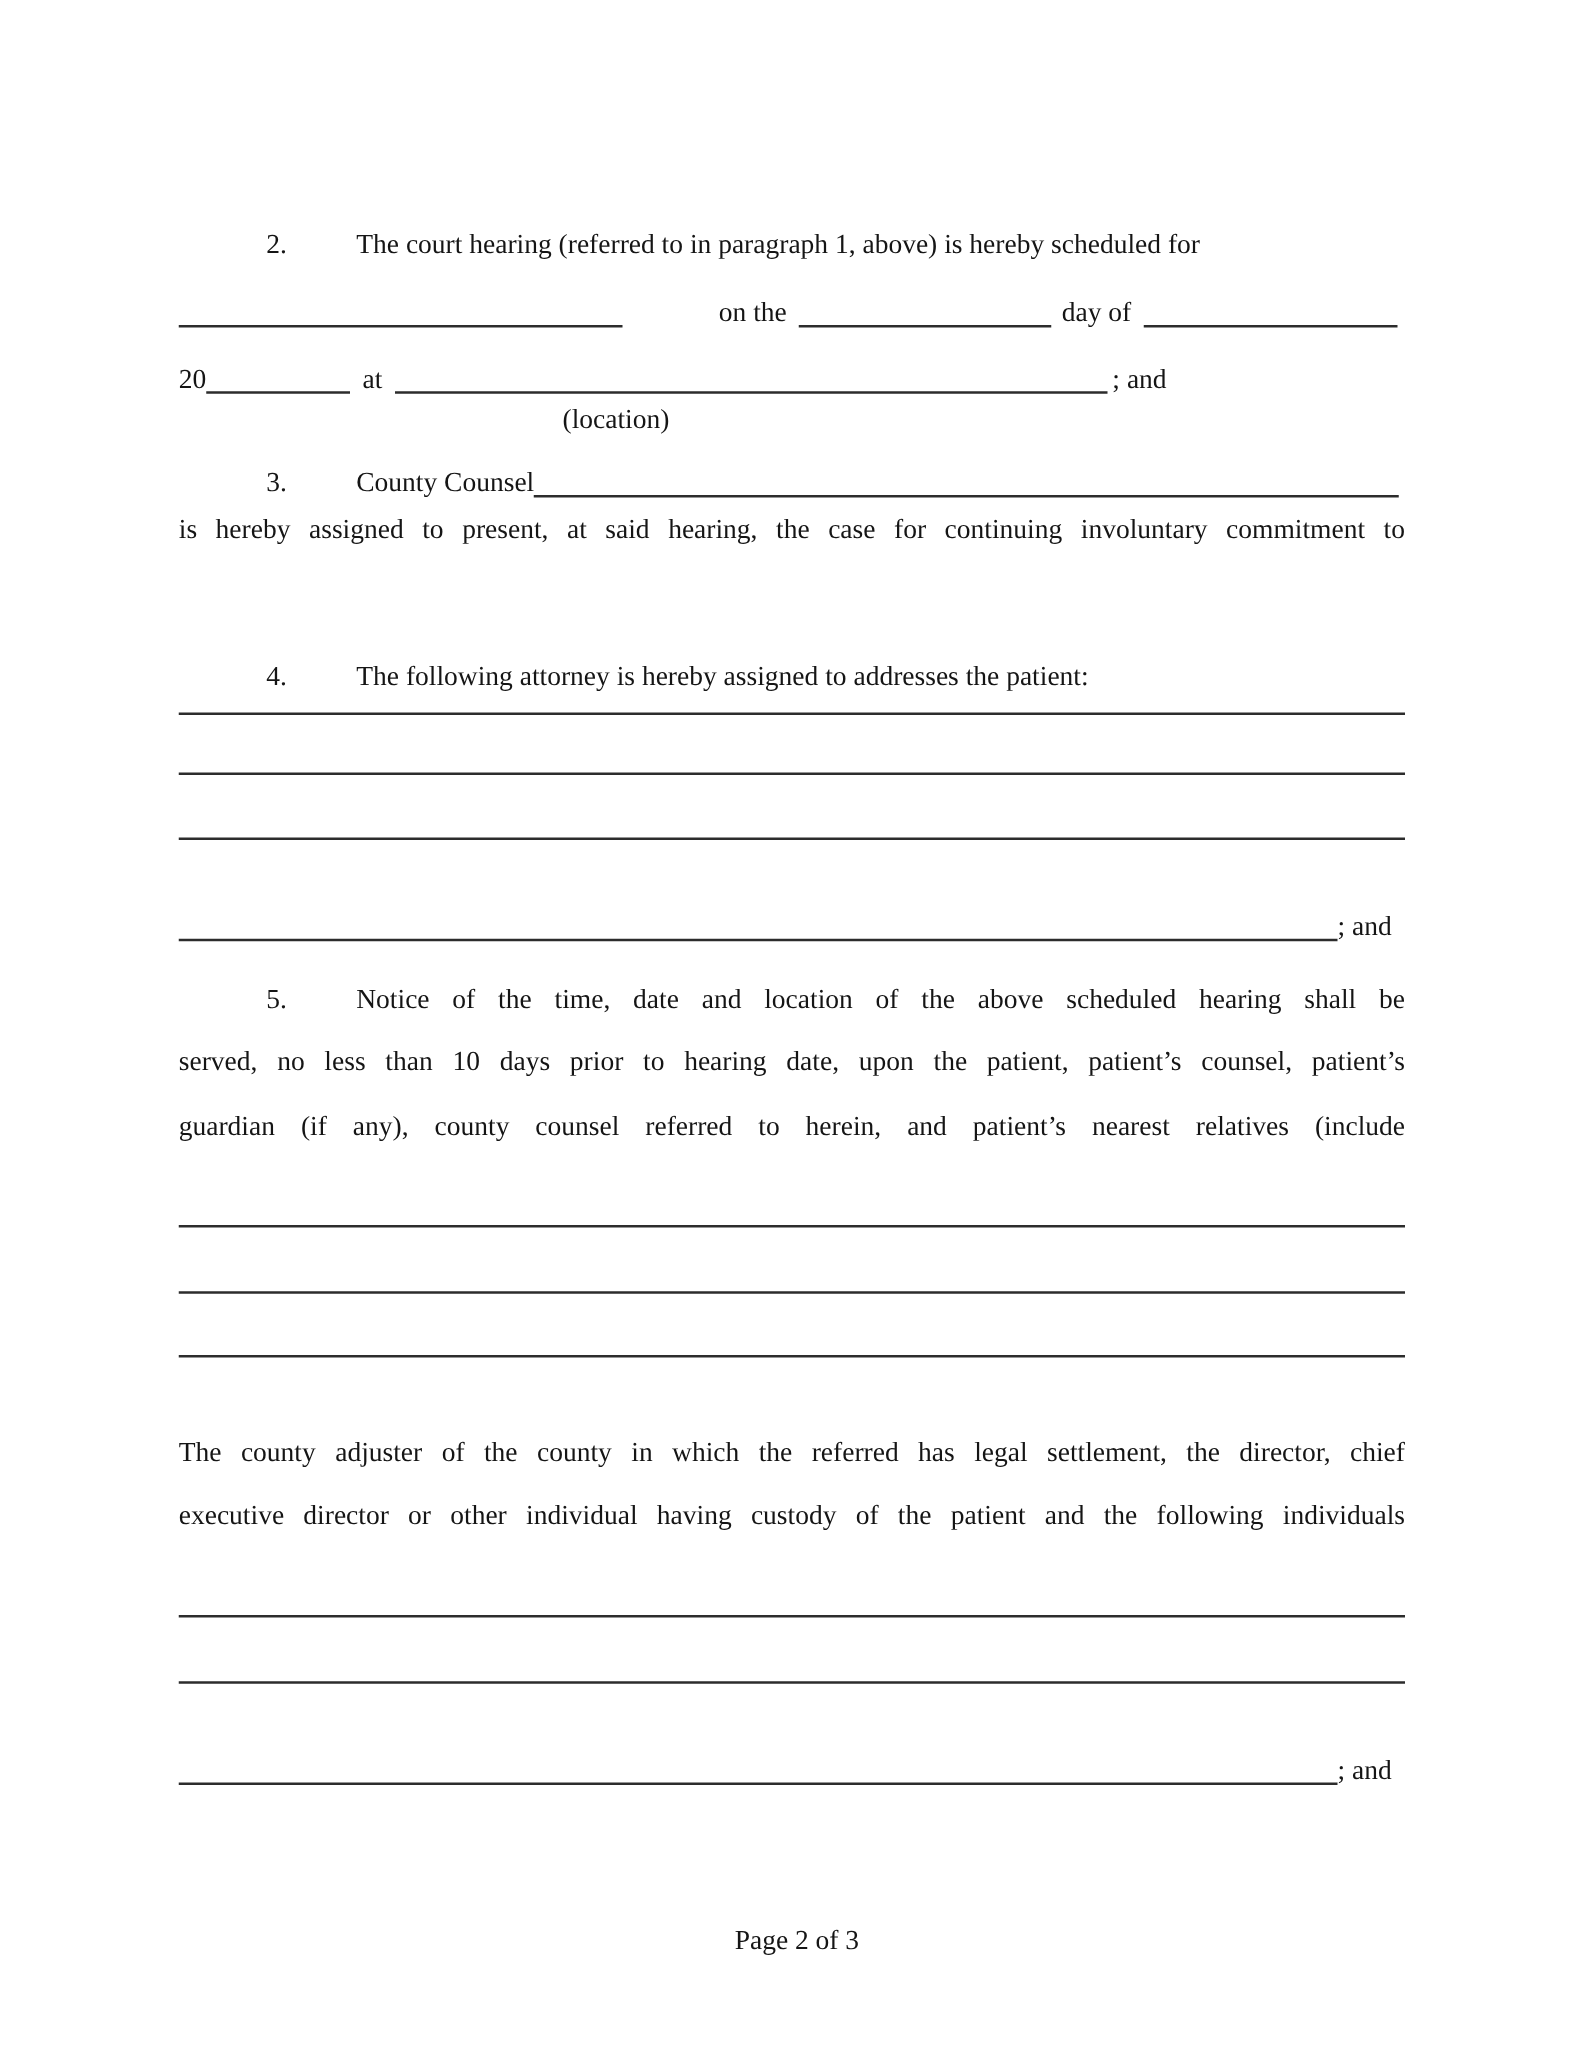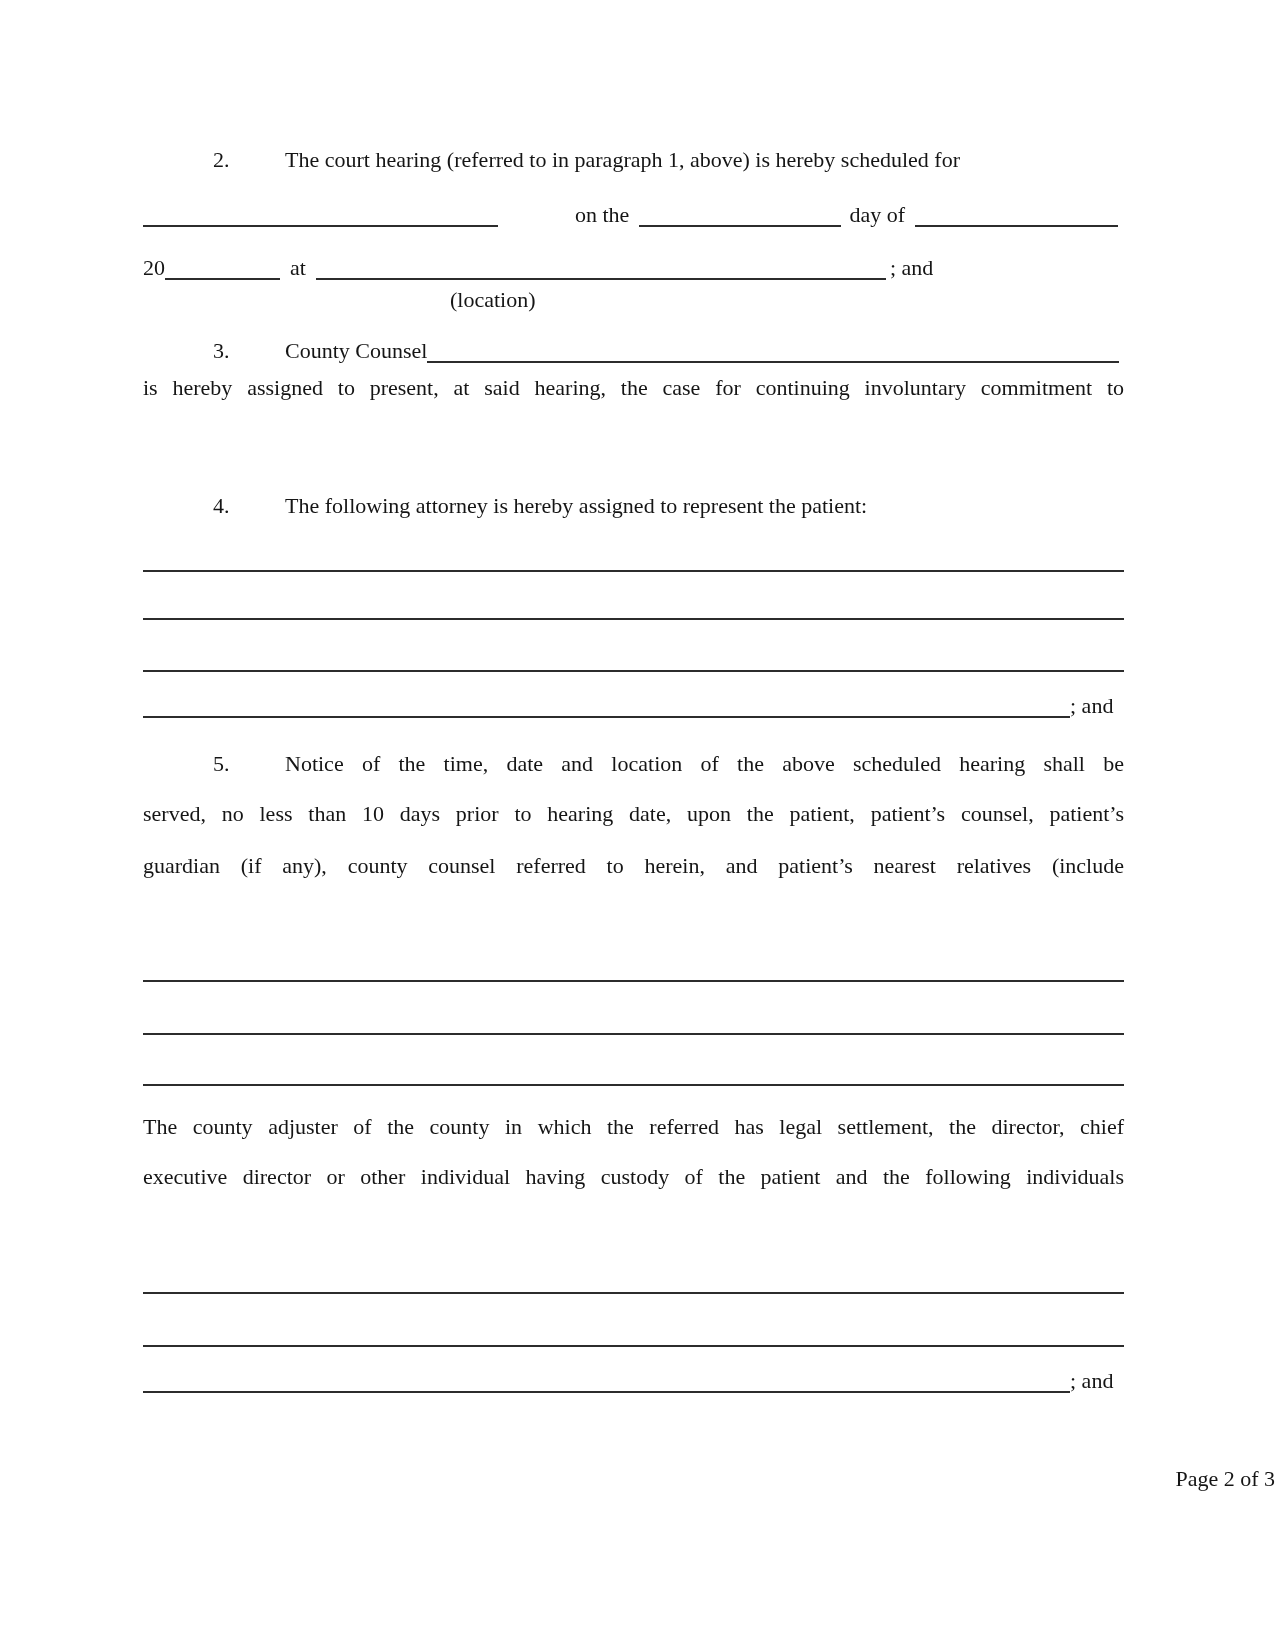--- a/index.html
+++ b/index.html
@@ -6,41 +6,41 @@
   .page{
     position:relative;
     width:1275px;height:1650px;
     background:#ffffff;
     font-family:"Liberation Serif","DejaVu Serif",serif;
     font-size:22px;color:#151515;
     overflow:hidden;
   }
   .row{
     position:absolute;left:143px;width:981px;
-    line-height:32px;white-space:nowrap;
+    line-height:32px;white-space:nowrap;margin-top:35px;
   }
   .jline{
     text-align:justify;text-align-last:justify;
     white-space:normal;
   }
   .t70{display:inline-block;width:70px;}
   .numbox{display:inline-block;width:72px;}
   .blank{
     display:inline-block;height:0;
     border-bottom:2px solid #2c2c2c;
     position:relative;top:5px;
     vertical-align:baseline;
   }
   .rule{
     position:absolute;left:143px;width:981px;height:0;
     border-top:2px solid #2c2c2c;
   }
   .footer{
-    position:absolute;left:0;top:1463px;width:1275px;
-    text-align:right;line-height:32px;
+    position:absolute;left:0;top:1536px;width:1275px;
+    text-align:center;line-height:32px;
   }
   .caption{display:inline-block;margin-left:307px;text-align:right;}
 </style>
 </head>
 <body>
 
 <div class="page">
 
   <div class="row" style="top:144px"><span class="t70"></span><span class="numbox">2.</span><span>The court hearing (referred to in paragraph 1, above) is hereby scheduled for</span></div>
 
@@ -48,21 +48,21 @@
 
   <div class="row" style="top:252px"><span>20</span><span class="blank" style="width:115px"></span><span style="margin-left:10px">at</span><span class="blank" style="width:570px;margin-left:10px"></span><span style="margin-left:4px">; and</span></div>
 
   <div class="row" style="top:284px"><span class="caption">(location)</span></div>
 
   <div class="row" style="top:335px"><span class="t70"></span><span class="numbox">3.</span><span>County Counsel</span><span class="blank" style="width:692px"></span></div>
 
   <div class="row jline" style="top:372px">is hereby assigned to present, at said hearing, the case for continuing involuntary commitment to</div>
 
 
-  <div class="row" style="top:490px"><span class="t70"></span><span class="numbox">4.</span><span>The following attorney is hereby assigned to represent the patient:</span></div>
+  <div class="row" style="top:490px"><span class="t70"></span><span class="numbox">4.</span><span>The following attorney is hereby assigned to addresses the patient:</span></div>
 
   <div class="rule" style="top:570px"></div>
   <div class="rule" style="top:618px"></div>
   <div class="rule" style="top:670px"></div>
 
   <div class="row" style="top:690px"><span class="blank" style="width:927px"></span><span>; and</span></div>
 
   <div class="row jline" style="top:748px"><span class="t70"></span><span class="numbox">5.</span><span>Notice of the time, date and location of the above scheduled hearing shall be</span></div>
 
   <div class="row jline" style="top:798px">served, no less than 10 days prior to hearing date, upon the patient, patient’s counsel, patient’s</div>

